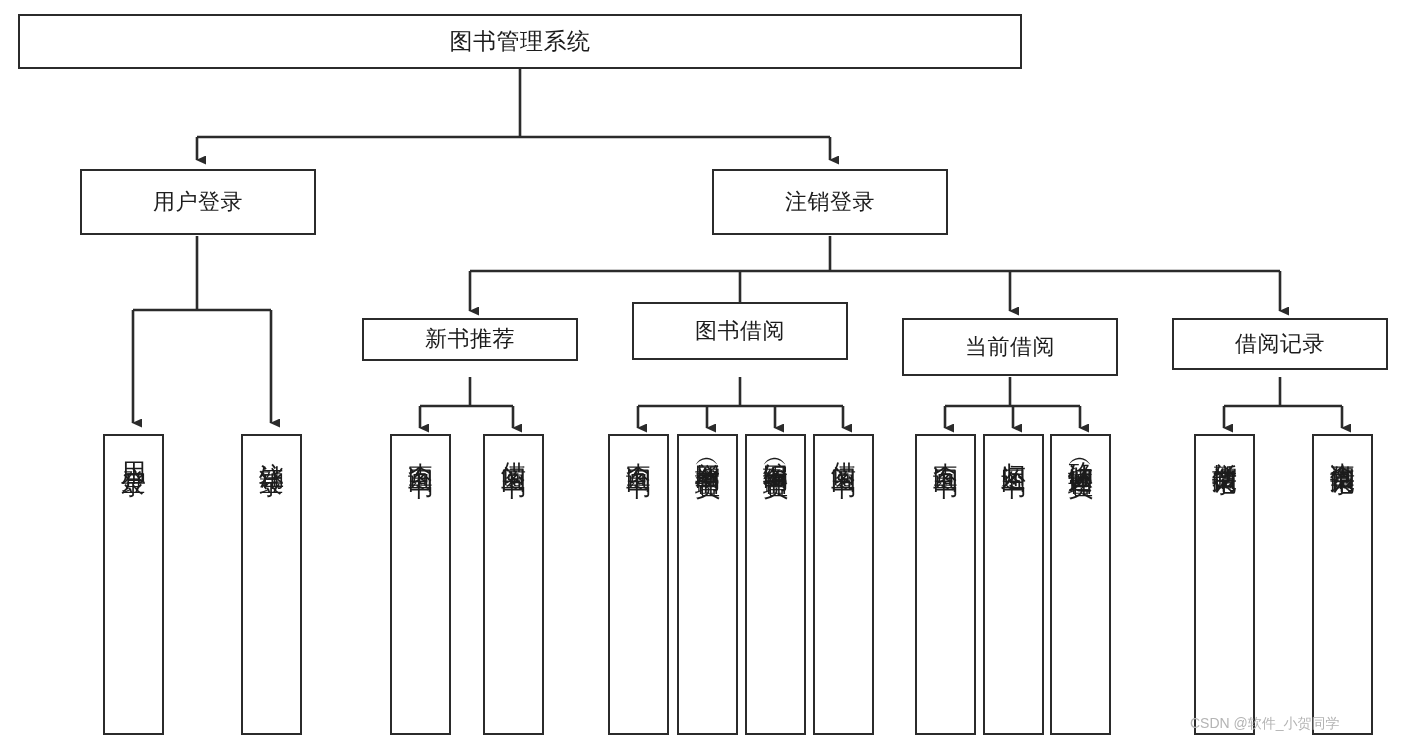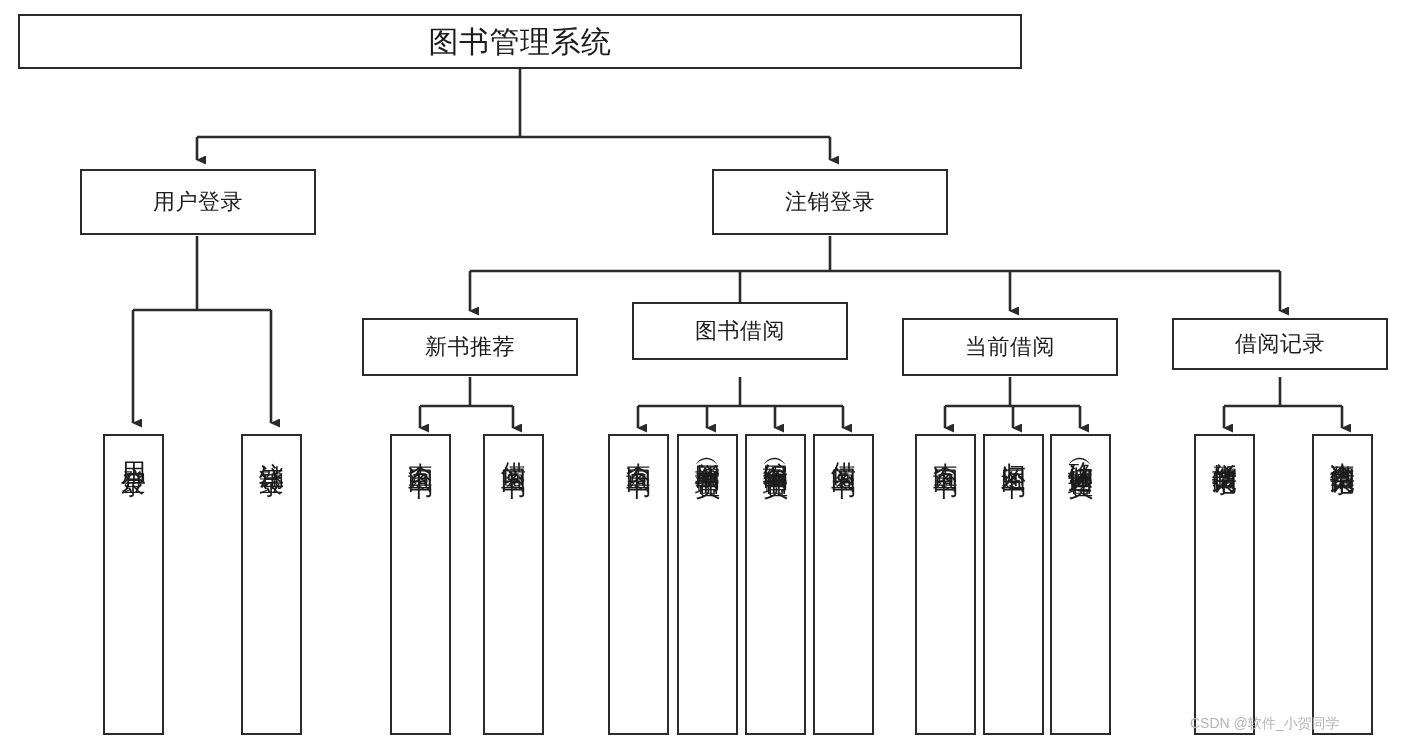--- a/index.html
+++ b/index.html
@@ -40,21 +40,21 @@
     text-align: center;
     line-height: 1.12;
     white-space: nowrap;
   }
   
   .node-box.horiz .node-label {
     font-size: 22px;
     letter-spacing: 0.5px;
   }
   .node-box.root .node-label {
-    font-size: 30px;
+    font-size: 23px;
   }
   
   .node-box.vert {
     align-items: flex-start;
     justify-content: center;
     padding-top: 6px;
   }
   .node-box.vert .node-label {
     writing-mode: vertical-rl;
     text-orientation: upright;
@@ -132,21 +132,21 @@
     <span class="node-label">图书管理系统</span>
   </div>
 
   <div class="node-box horiz" style="left:80px; top:169px; width:236px; height:66px;">
     <span class="node-label">用户登录</span>
   </div>
   <div class="node-box horiz" style="left:712px; top:169px; width:236px; height:66px;">
     <span class="node-label">注销登录</span>
   </div>
 
-  <div class="node-box horiz" style="left:362px; top:318px; width:216px; height:58px;">
+  <div class="node-box horiz" style="left:362px; top:318px; width:216px; height:43px;">
     <span class="node-label">新书推荐</span>
   </div>
   <div class="node-box horiz" style="left:632px; top:302px; width:216px; height:58px;">
     <span class="node-label">图书借阅</span>
   </div>
   <div class="node-box horiz" style="left:902px; top:318px; width:216px; height:58px;">
     <span class="node-label">当前借阅</span>
   </div>
   <div class="node-box horiz" style="left:1172px; top:318px; width:216px; height:52px;">
     <span class="node-label">借阅记录</span>

